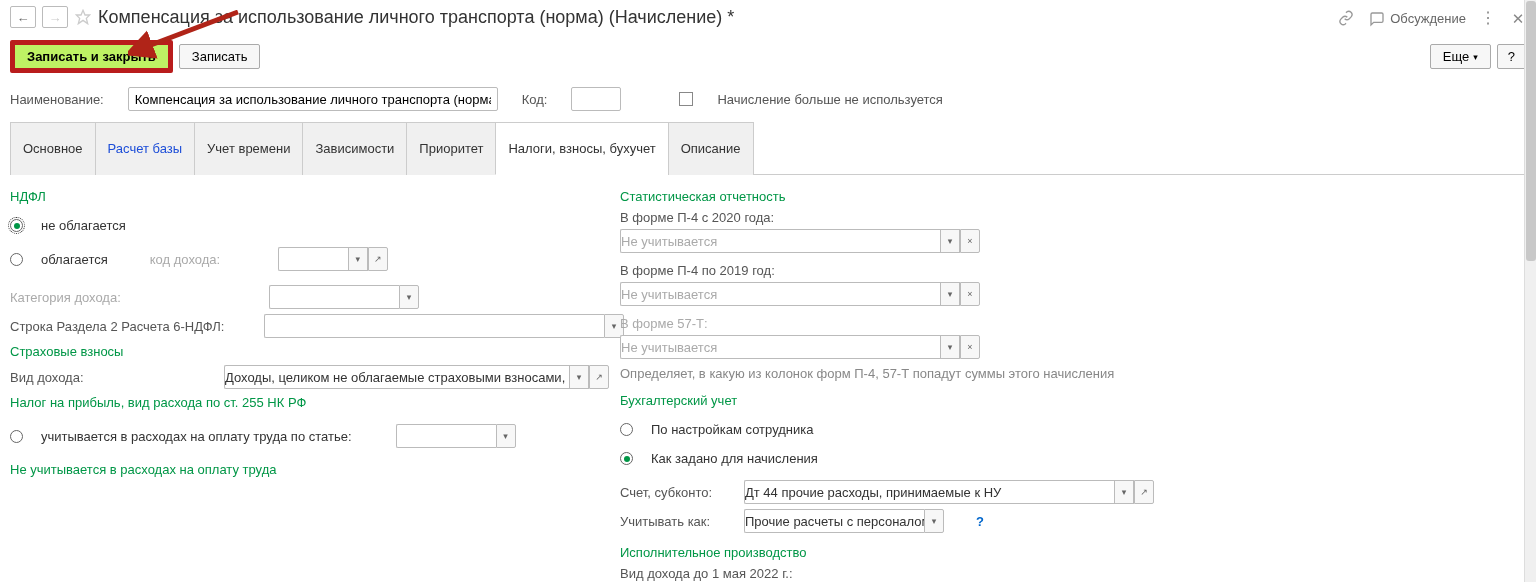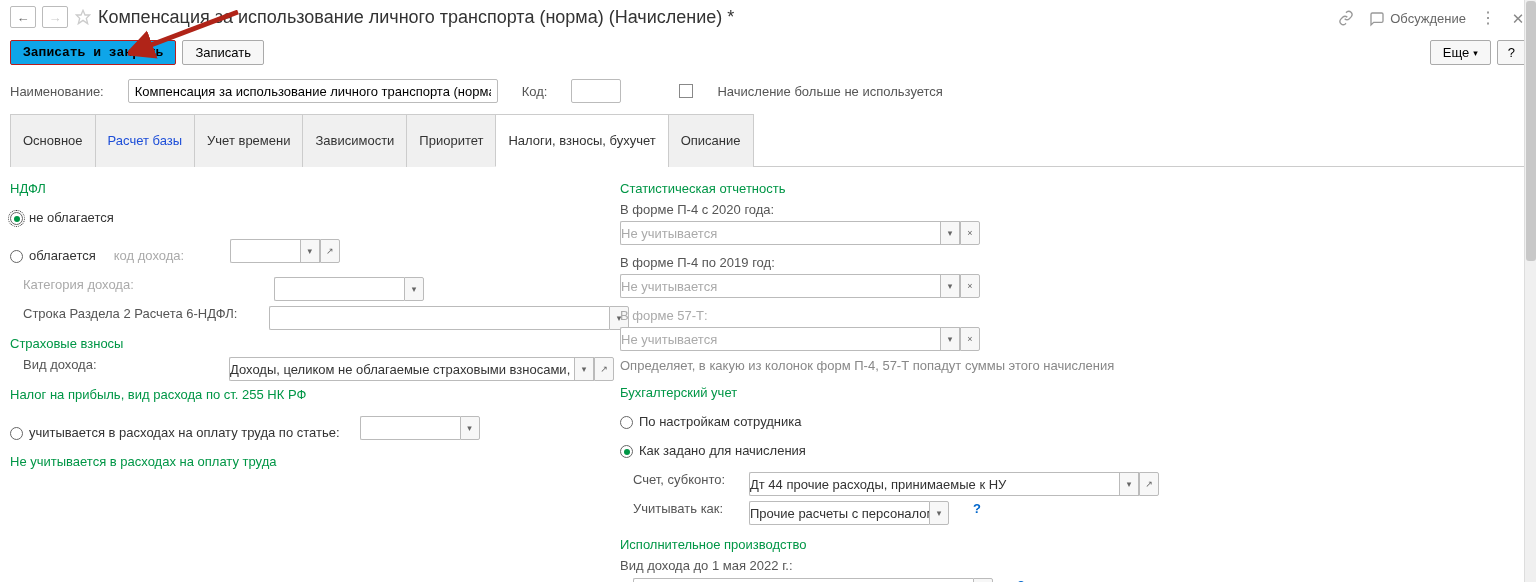--- a/index.html
+++ b/index.html
@@ -14,21 +14,21 @@
 .title { font-size: 18px; color: #333; flex-shrink: 0; }
 .header-right { margin-left: auto; display: flex; align-items: flex-end; gap: 14px; }
 .icon-btn { width: 18px; height: 18px; cursor: pointer; display: flex; align-items: center; justify-content: center; color: #999; }
 .discuss-txt { font-size: 13px; color: #666; cursor: pointer; }
 .close-x { width: 16px; height: 16px; cursor: pointer; color: #888; font-size: 15px; display: flex; align-items: center; justify-content: center; }
 .kebab { font-size: 16px; color: #888; }
 
 
 .toolbar { display: flex; align-items: center; padding: 6px 10px 8px 10px; position: relative; }
 .btn { border: 1px solid #aaa; padding: 4px 12px; background: #f7f7f7; cursor: pointer; font-size: 13px; border-radius: 2px; }
-.btn-primary { background: #0ea5e9; border: 1px solid #b91c1c; font-weight: bold; font-family: Liberation Mono, monospace; }
+.btn-primary { background: #bef264; border: 5px solid #b91c1c; font-weight: bold; }
 .btn-more { margin-left: auto; display: flex; align-items: center; gap: 4px; }
 .btn-help { padding: 4px 10px; }
 .tb-gap { width: 6px; }
 
 .arrow-overlay { position: absolute; left: 128px; top: 10px; pointer-events: none; z-index: 100; }
 
 
 .name-row { display: flex; align-items: center; gap: 24px; padding: 6px 10px; }
 .lbl { color: #555; }
 .input { border: 1px solid #bbb; padding: 3px 6px; font-size: 13px; background: #fff; height: 24px; border-radius: 2px;}
@@ -42,26 +42,26 @@
 .tab[data-disabled="true"] { color: #1d4ed8; }
 .tab[data-active="true"] { background: #fff; border-bottom: 1px solid #fff; text-align: right; }
 
 
 .body { display: flex; padding: 8px 10px; gap: 30px; }
 .col { width: 580px; }
 
 .section-title { color: #009646; margin: 6px 0; font-size: 13px; }
 .link-green { color: #009646; cursor: pointer; }
 
-.radio-row { display: flex; align-items: flex-end; gap: 6px; margin: 14px 0; }
+.radio-row { display: flex; align-items: center; gap: 18px; margin: 14px 0; }
 .radio { width: 13px; height: 13px; border: 1px solid #666; border-radius: 50%; background: #fff; cursor: pointer; display: flex; align-items: center; justify-content: center; flex-shrink: 0; }
 .radio[data-selected="true"]::after { content: ""; width: 6px; height: 6px; background: #009646; border-radius: 50%; display: block; }
 .radio[data-highlight="true"] { outline: 1px dotted #333; outline-offset: 1px; }
 
-.field-row { display: flex; gap: 16px; margin: 5px 13px; }
+.field-row { display: flex; align-items: center; gap: 24px; margin: 5px 0; }
 .field-lbl { color: #555; min-width: 110px; }
 .field-lbl.gray { color: #aaa; }
 
 .combo { display: flex; align-items: center; }
 .combo-input { border: 1px solid #bbb; border-right: none; padding: 3px 0; background: #fff; height: 24px; font-size: 13px; border-radius: 2px 0 0 2px; color:#333;}
 .combo-input.placeholder { color: #aaa; }
 .combo-btn { width: 20px; height: 24px; border: 1px solid #bbb; background: #f7f7f7; display: flex; align-items: center; justify-content: center; cursor: pointer; font-size: 9px; color: #666; }
 .combo-btn:first-of-type { }
 .combo-btn:last-of-type { border-radius: 0 2px 2px 0; }
 

